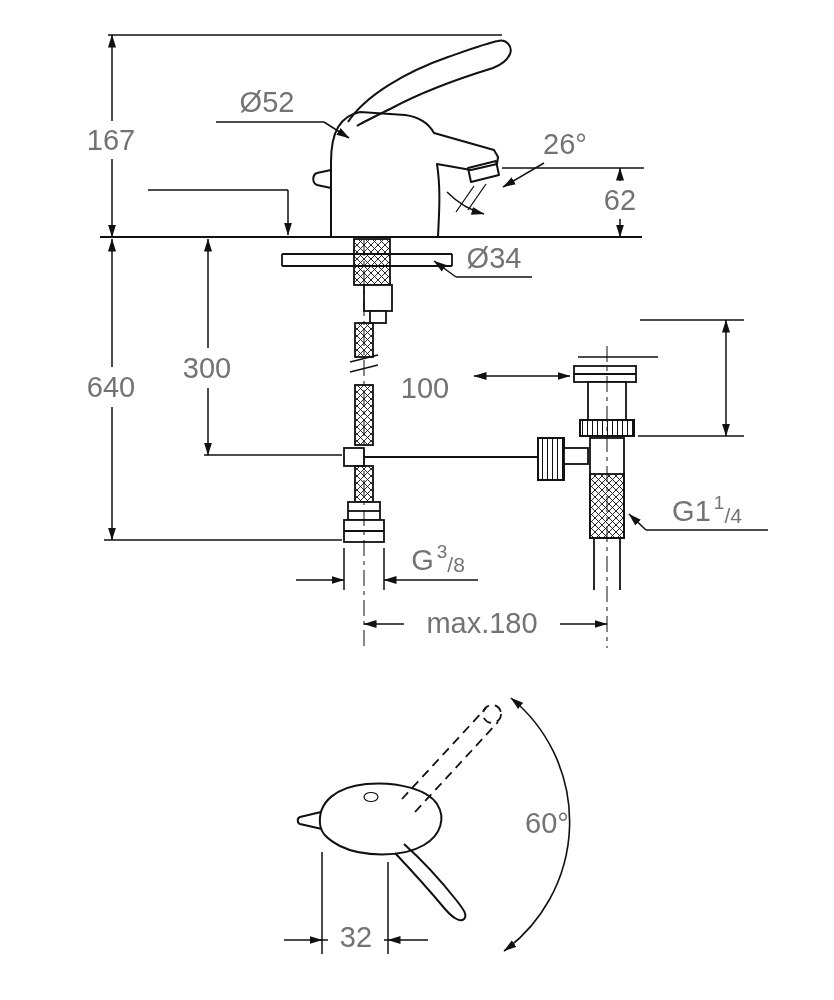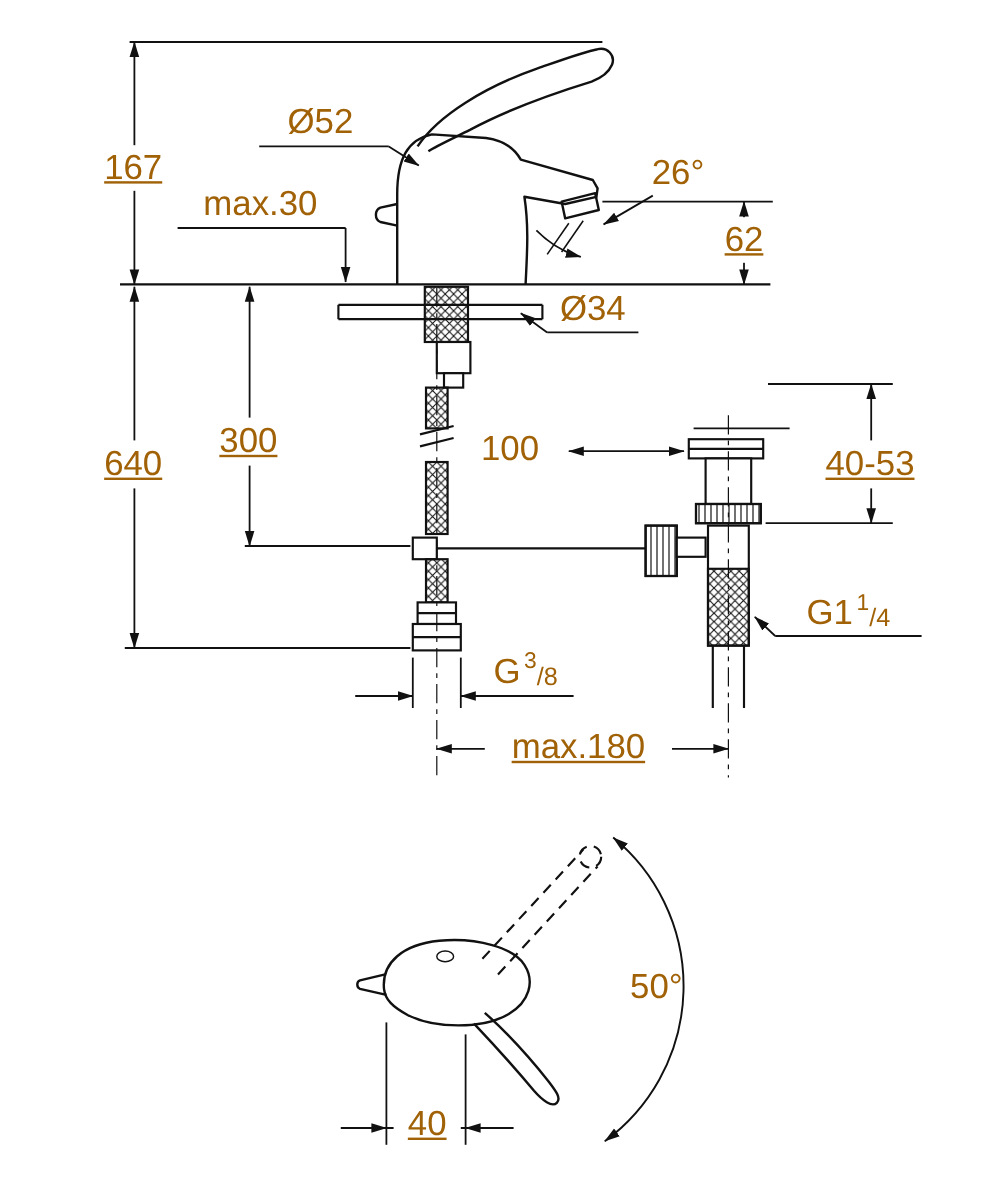--- a/index.html
+++ b/index.html
@@ -1,22 +1,22 @@
 <!DOCTYPE html>
 <html><head>
 <meta charset="utf-8">
 <style>
   * { margin:0; padding:0; box-sizing:border-box; }
   html,body { background:#fff; }
   body { font-family:"Liberation Sans","DejaVu Sans",sans-serif; color:#111; }
   .page { position:relative; width:834px; height:1000px; background:#fff; overflow:hidden; }
   .lw { position:absolute; left:0; top:0; width:834px; height:1000px; }
   .lbl { position:absolute; display:flex; align-items:center; justify-content:center;
-         font-size:29px; line-height:1; white-space:nowrap; color:#a16207; }
-  .lbl.bg { background:#fff;text-decoration:underline; }
+         font-size:29px; line-height:1; white-space:nowrap; color:#737373; }
+  .lbl.bg { background:#fff; }
   .sup { font-size:19px; position:relative; top:-9px; margin-left:3px; }
   .sub { font-size:21px; position:relative; top:4px; }
 </style>
 </head>
 <body>
 
 <div class="page">
 
   <svg class="lw" viewBox="0 0 834 1000" xmlns="http://www.w3.org/2000/svg">
     <defs>
@@ -128,35 +128,33 @@
         <line x1="388" y1="862" x2="388" y2="954"></line>
         <line x1="322" y1="940" x2="388" y2="940"></line>
         <line x1="284" y1="940" x2="322" y2="940" marker-end="url(#arr)"></line>
         <line x1="388" y1="940" x2="428" y2="940" marker-start="url(#arr)"></line>
       </g>
     </g>
   </svg>
 
   <div class="lbl bg" style="left:80px;top:121px;width:62px;height:38px">167</div>
   <div class="lbl" style="left:210px;top:83px;width:114px;height:38px">Ø52</div>
-  <div class="lbl" style="left:146px;top:151px;width:142px;height:38px">max.30</div>
   <div class="lbl" style="left:528px;top:125px;width:74px;height:38px">26°</div>
   <div class="lbl bg" style="left:596px;top:181px;width:48px;height:38px">62</div>
   <div class="lbl" style="left:454px;top:239px;width:80px;height:38px">Ø34</div>
   <div class="lbl bg" style="left:164px;top:348px;width:86px;height:40px">300</div>
   <div class="lbl bg" style="left:80px;top:367px;width:62px;height:40px">640</div>
-  <div class="lbl" style="left:394px;top:354px;width:62px;height:40px">100</div>
-  <div class="lbl bg" style="left:680px;top:367px;width:90px;height:40px">40-53</div>
+  <div class="lbl" style="left:394px;top:368px;width:62px;height:40px">100</div>
   <div class="lbl" style="left:644px;top:491px;width:126px;height:40px">
     <span>G1</span>
       <span class="sup">1</span>
       <span class="sub">/4</span>
   </div>
   <div class="lbl" style="left:396px;top:540px;width:84px;height:40px">
     <span>G</span>
       <span class="sup">3</span>
       <span class="sub">/8</span>
   </div>
   <div class="lbl bg" style="left:404px;top:603px;width:156px;height:40px">max.180</div>
-  <div class="lbl" style="left:512px;top:803px;width:70px;height:40px">50°</div>
-  <div class="lbl bg" style="left:328px;top:917px;width:56px;height:40px">40</div>
+  <div class="lbl" style="left:512px;top:803px;width:70px;height:40px">60°</div>
+  <div class="lbl bg" style="left:328px;top:917px;width:56px;height:40px">32</div>
 
 </div>
 
 </body></html>

